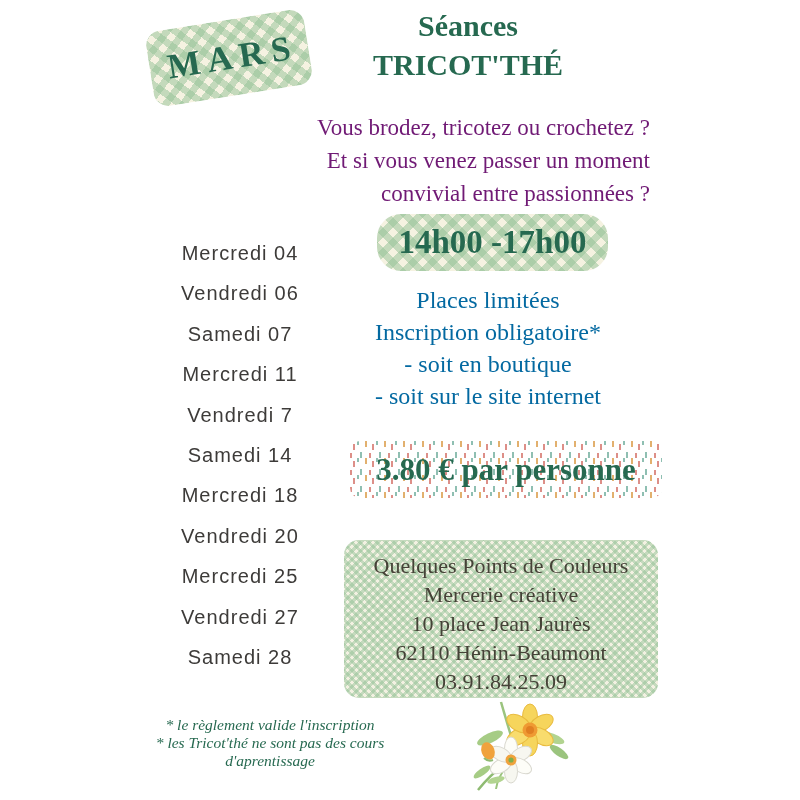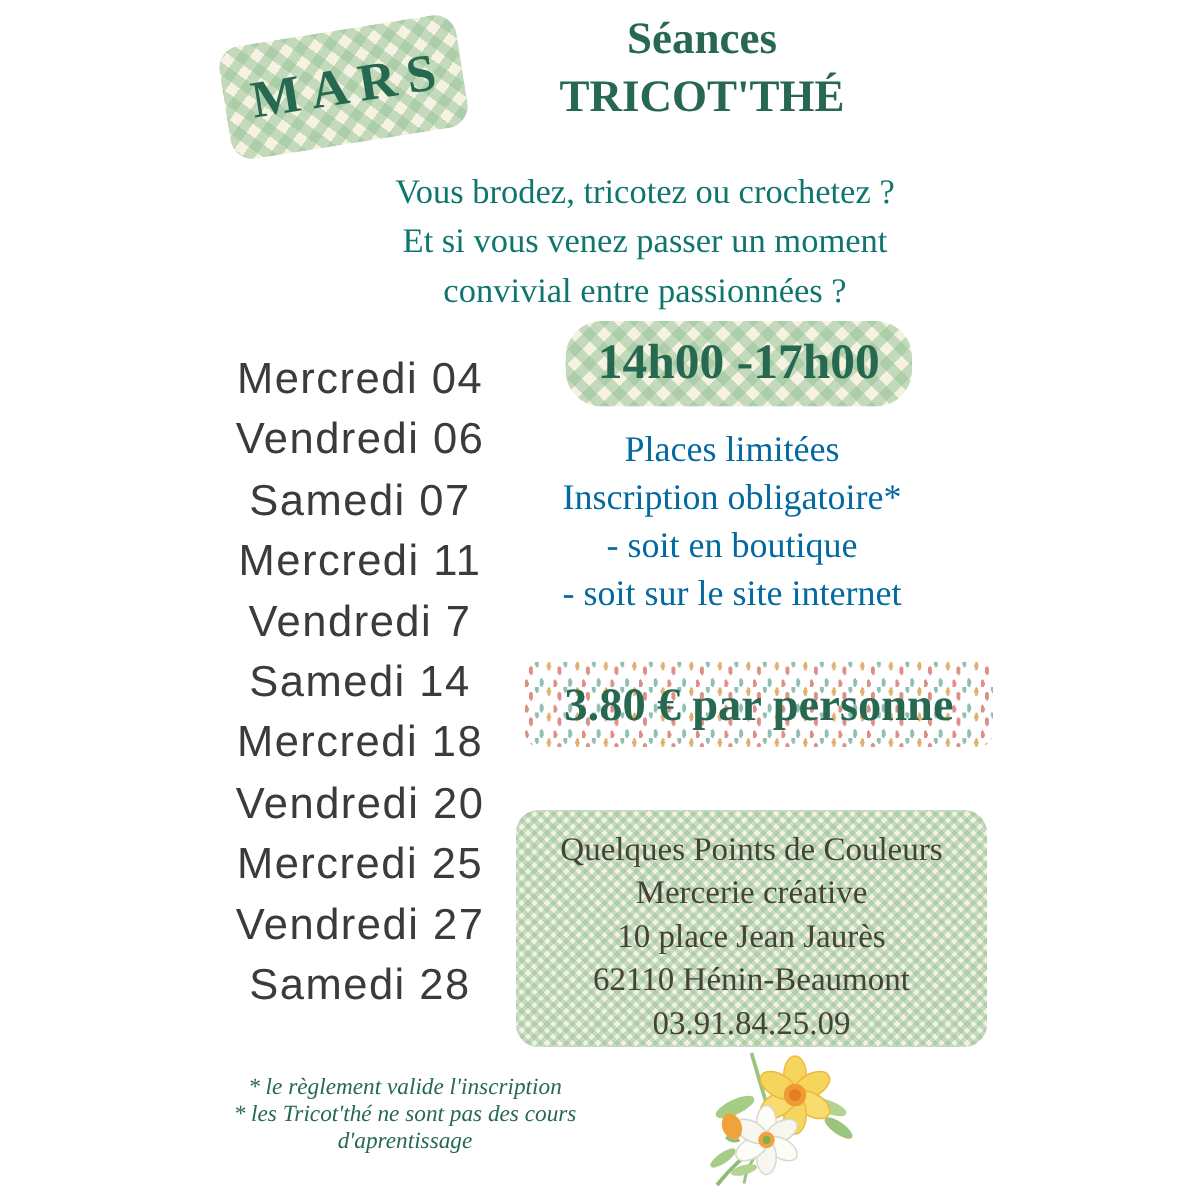--- a/index.html
+++ b/index.html
@@ -48,28 +48,28 @@
   }
 
   .title {
     position:absolute; left:318px; top:6px; width:300px; margin:0;
     text-align:center; font-size:30px; font-weight:700;
     color:#266950; line-height:39px;
   }
 
   .intro {
     position:absolute; left:210px; top:111px; width:440px;
-    text-align:center; font-size:23px; color:#0f766e; line-height:33px;
+    text-align:right; font-size:23px; color:#701a75; line-height:33px;
   }
 
   .dates {
     position:absolute; left:110px; top:233px; width:260px;
     text-align:center;
     font-family:"Liberation Sans", sans-serif; font-weight:300;
-    font-size:29px; color:#3d3b39; letter-spacing:1px;
+    font-size:20px; color:#3d3b39; letter-spacing:1px;
   }
   .dates .date-item { line-height:40.4px; }
 
   .time-badge {
     position:absolute; left:377px; top:214px; width:231px; height:57px;
     border-radius:24px;
     display:flex; align-items:center; justify-content:center;
   }
   .time-badge span { font-size:33px; font-weight:700; color:#266950; }
 

